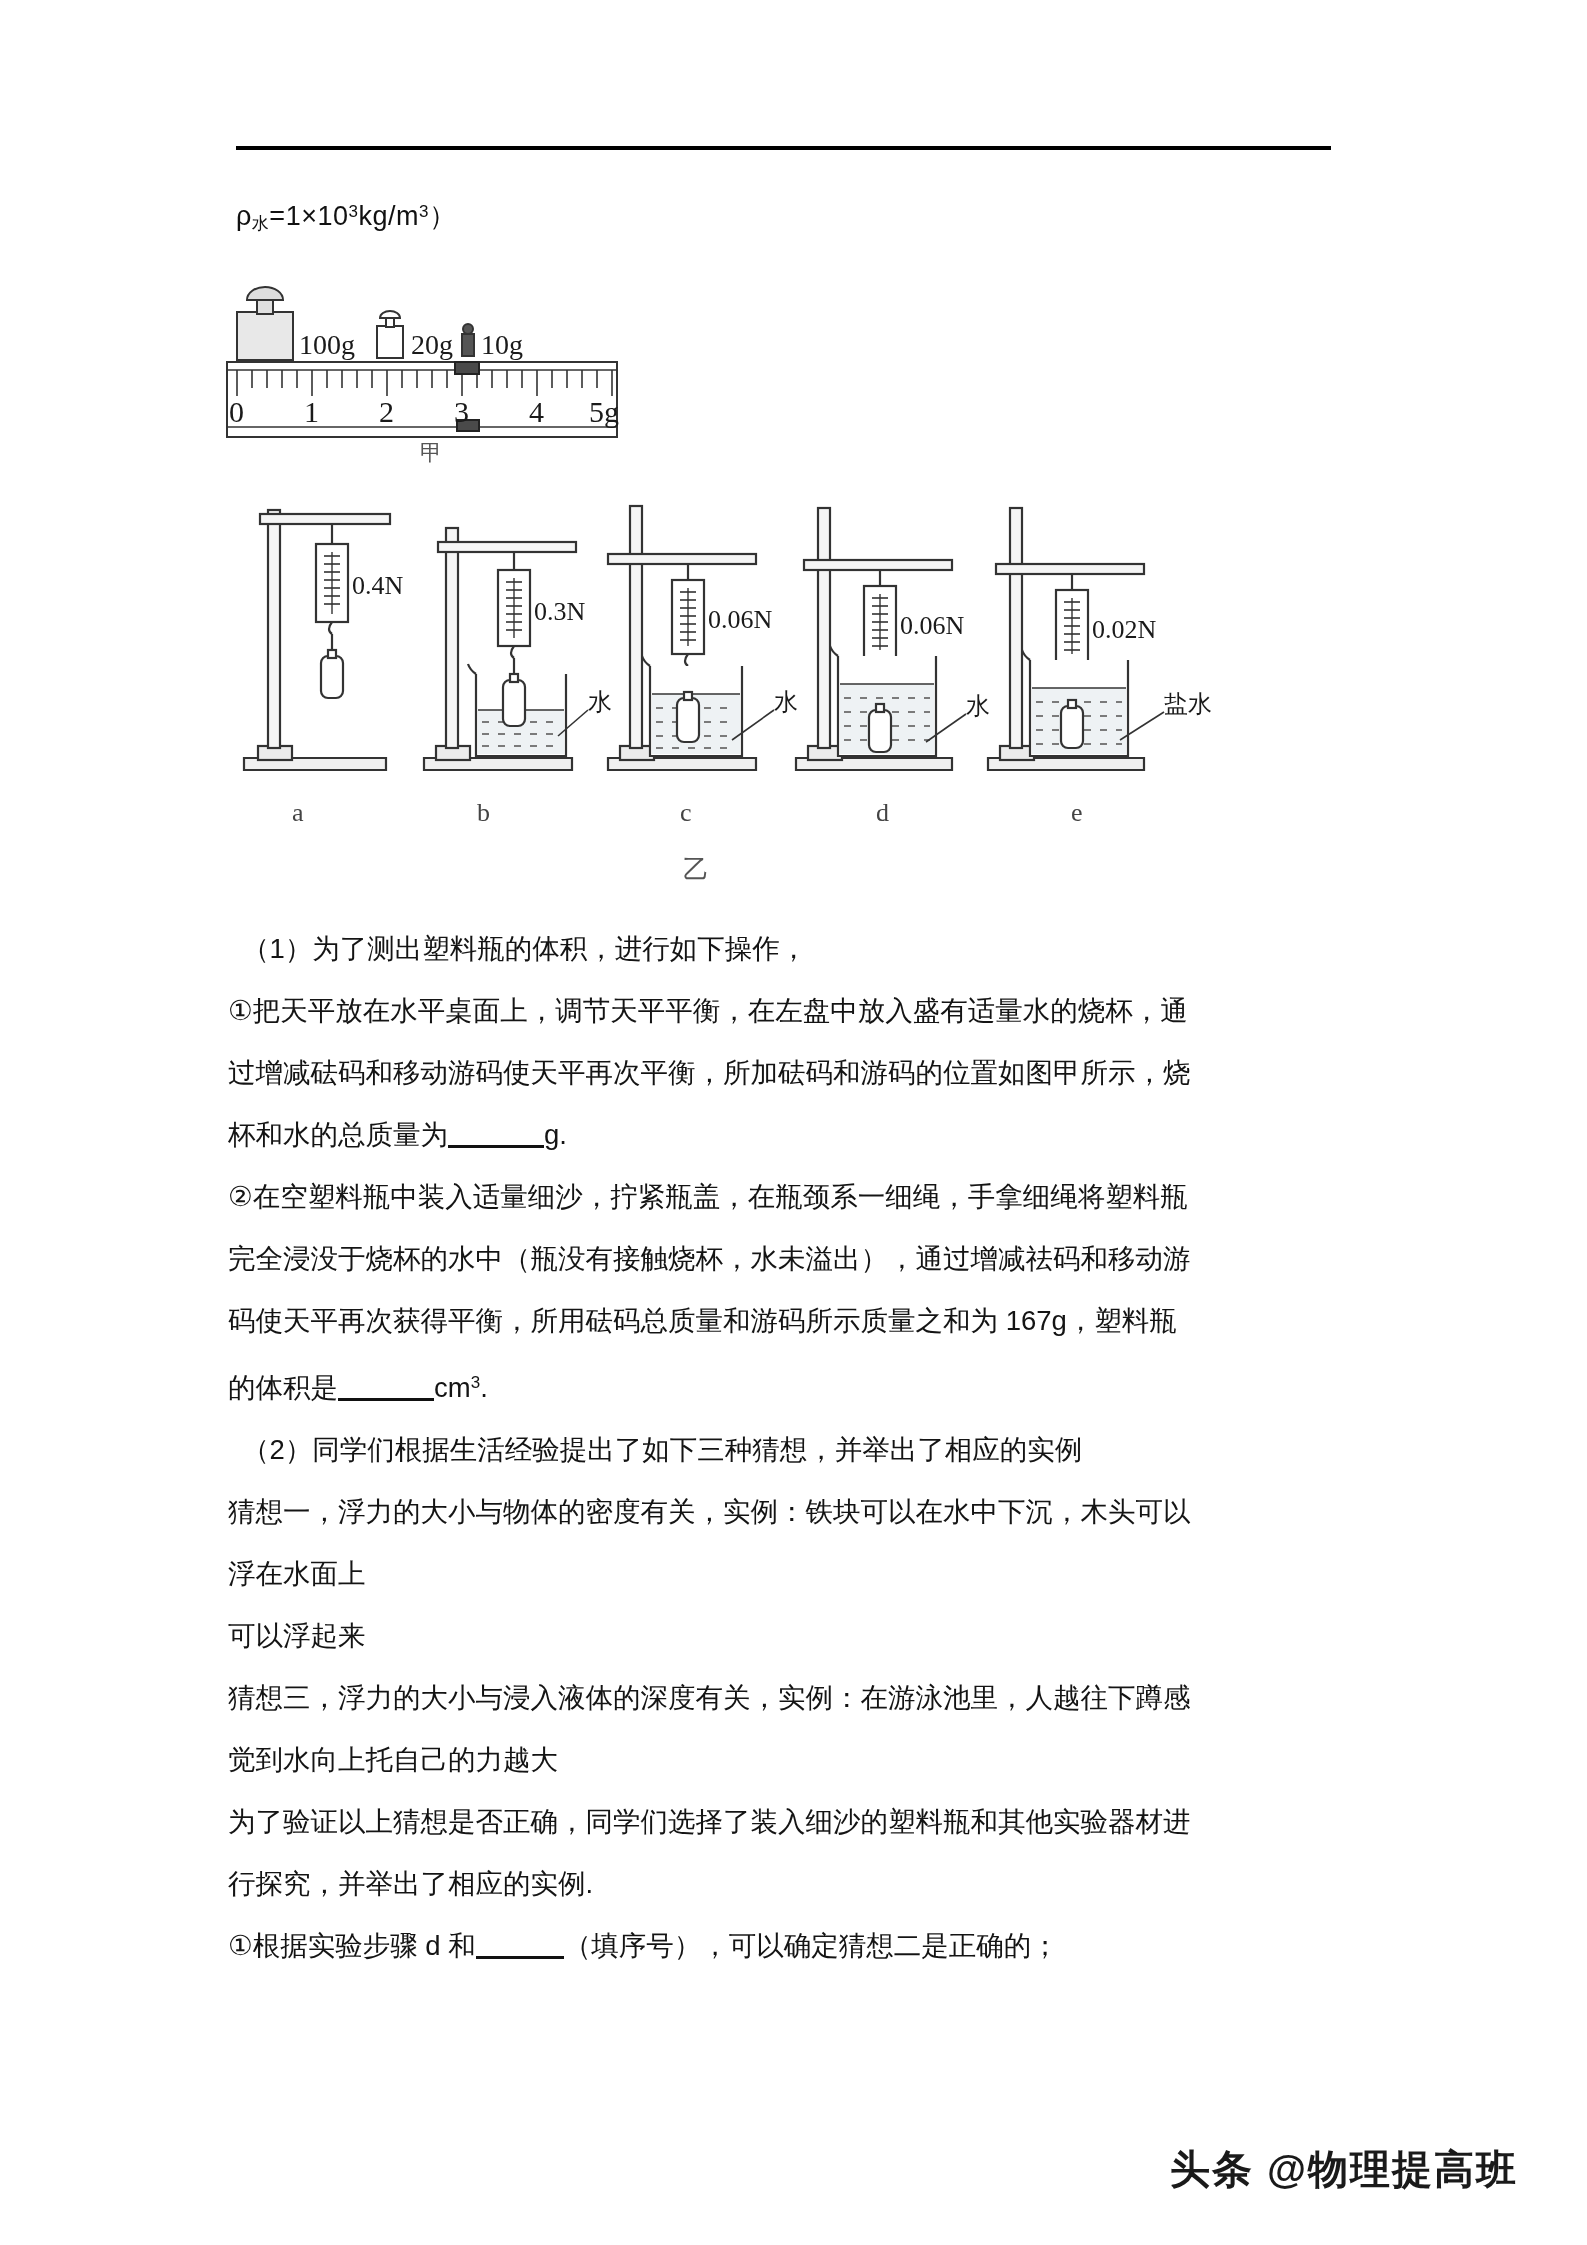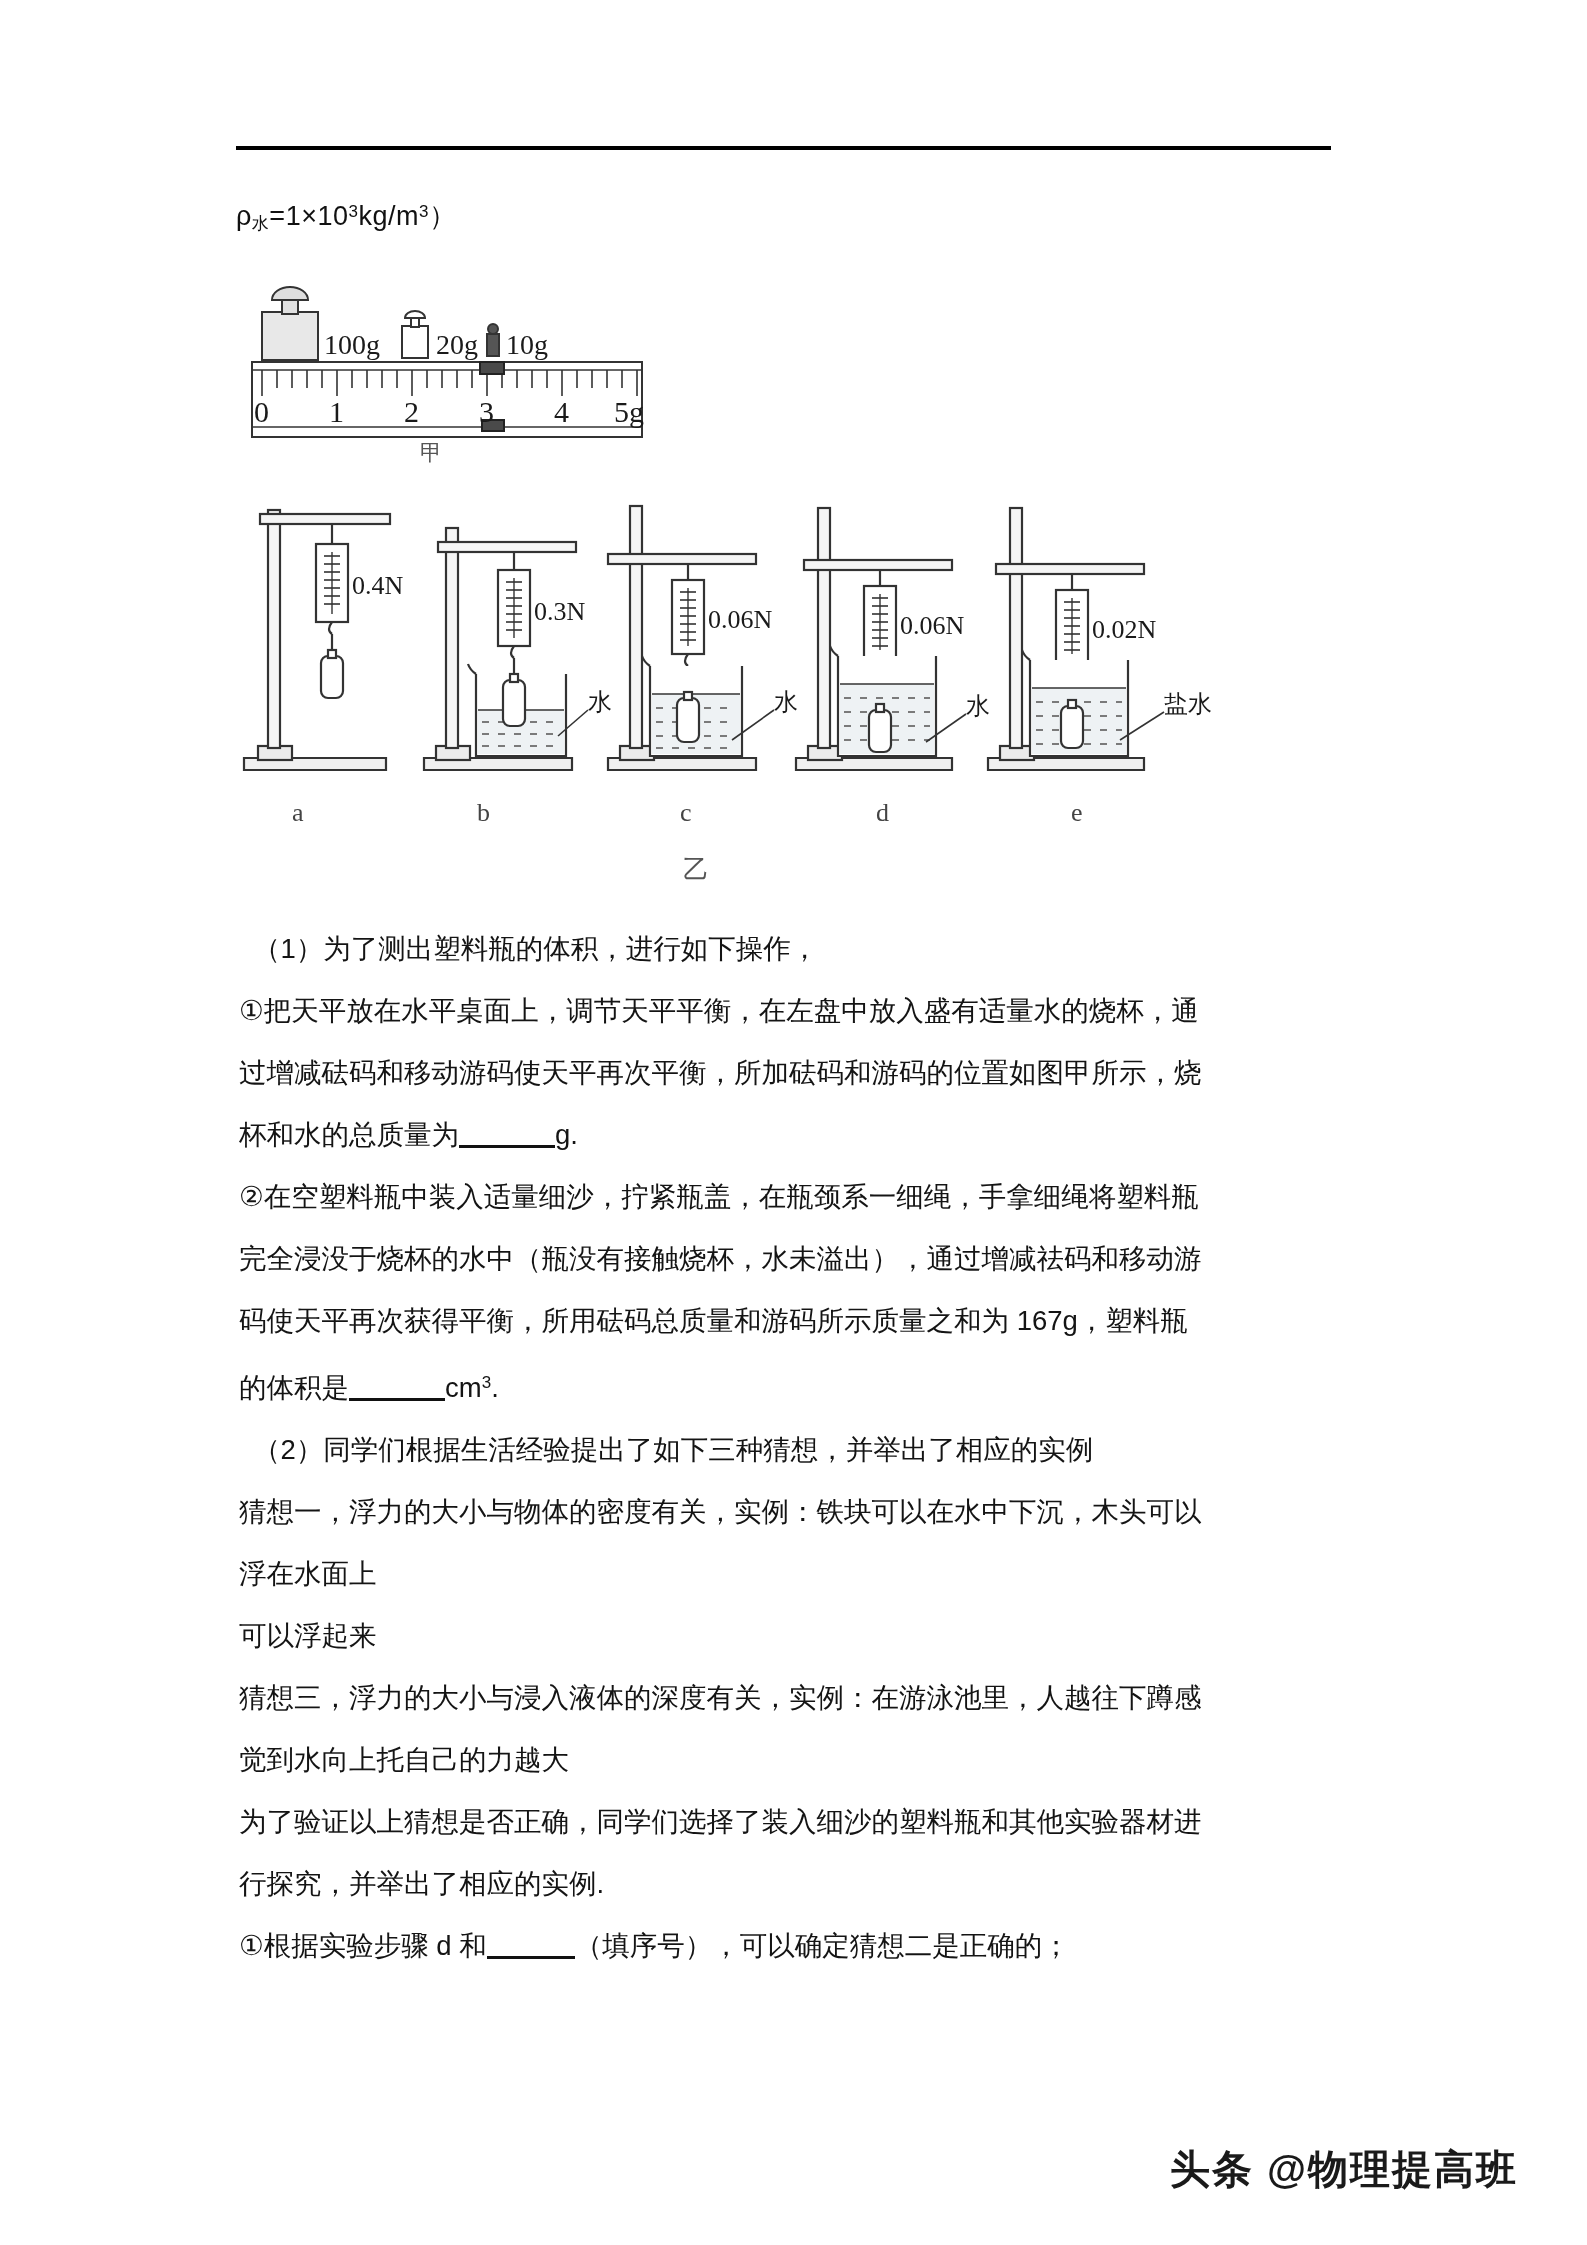--- a/index.html
+++ b/index.html
@@ -41,21 +41,21 @@
     letter-spacing: 0.5px;
     white-space: nowrap;
     font-family: "Liberation Sans", "DejaVu Sans", sans-serif;
   }
   .formula sub { font-size: 17px; vertical-align: -4px; }
   .formula sup { font-size: 17px; vertical-align: 8px; }
 
   
   .fig-jia {
     position: absolute;
-    left: 244px;
+    left: 219px;
     top: 272px;
     width: 420px;
     height: 200px;
   }
   .fig-jia svg { display: block; }
 
   .jia-caption {
     position: absolute;
     left: 420px;
     top: 438px;
@@ -92,21 +92,21 @@
     left: 683px;
     top: 852px;
     font-size: 26px;
     color: #555;
     font-family: "Liberation Sans", "DejaVu Sans", sans-serif;
   }
 
   
   .body-text {
     position: absolute;
-    left: 239px;
+    left: 228px;
     top: 918px;
     width: 1118px;
   }
   .ln {
     font-size: 27.5px;
     line-height: 62px;
     white-space: nowrap;
     font-family: "Liberation Sans", "DejaVu Sans", sans-serif;
     color: #141414;
   }

